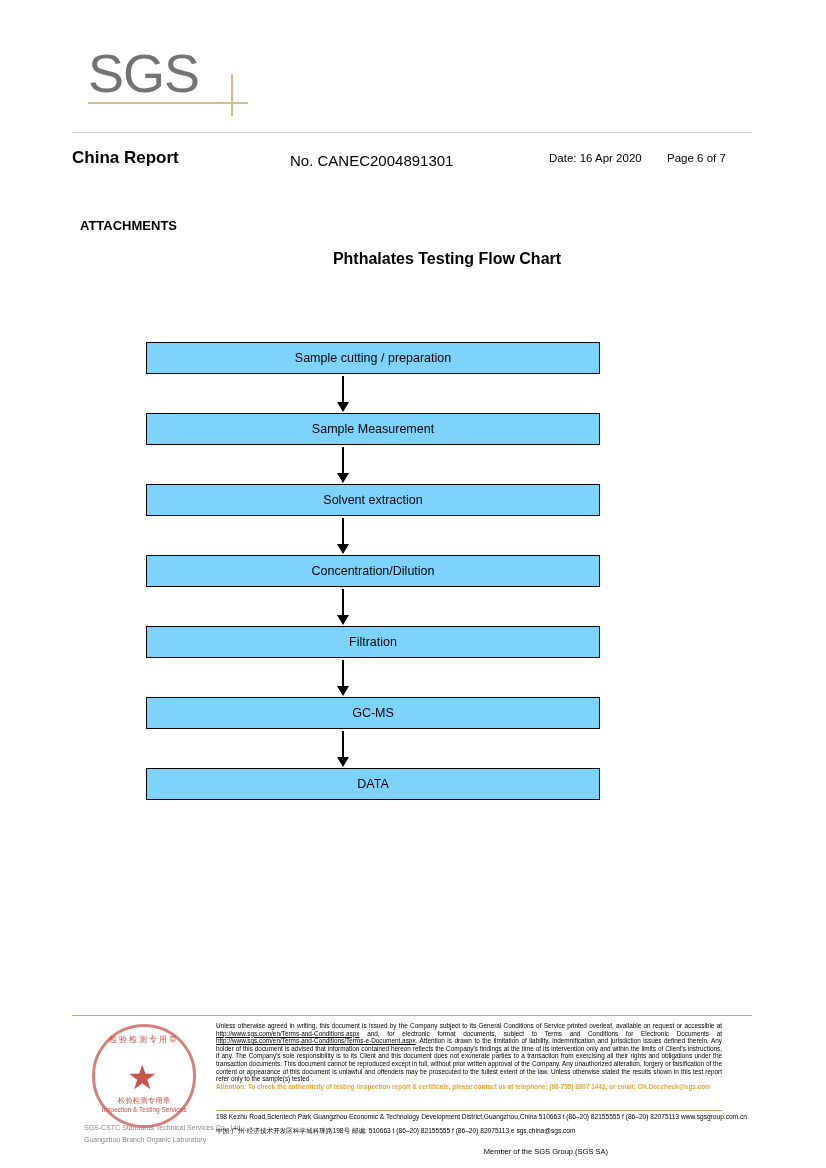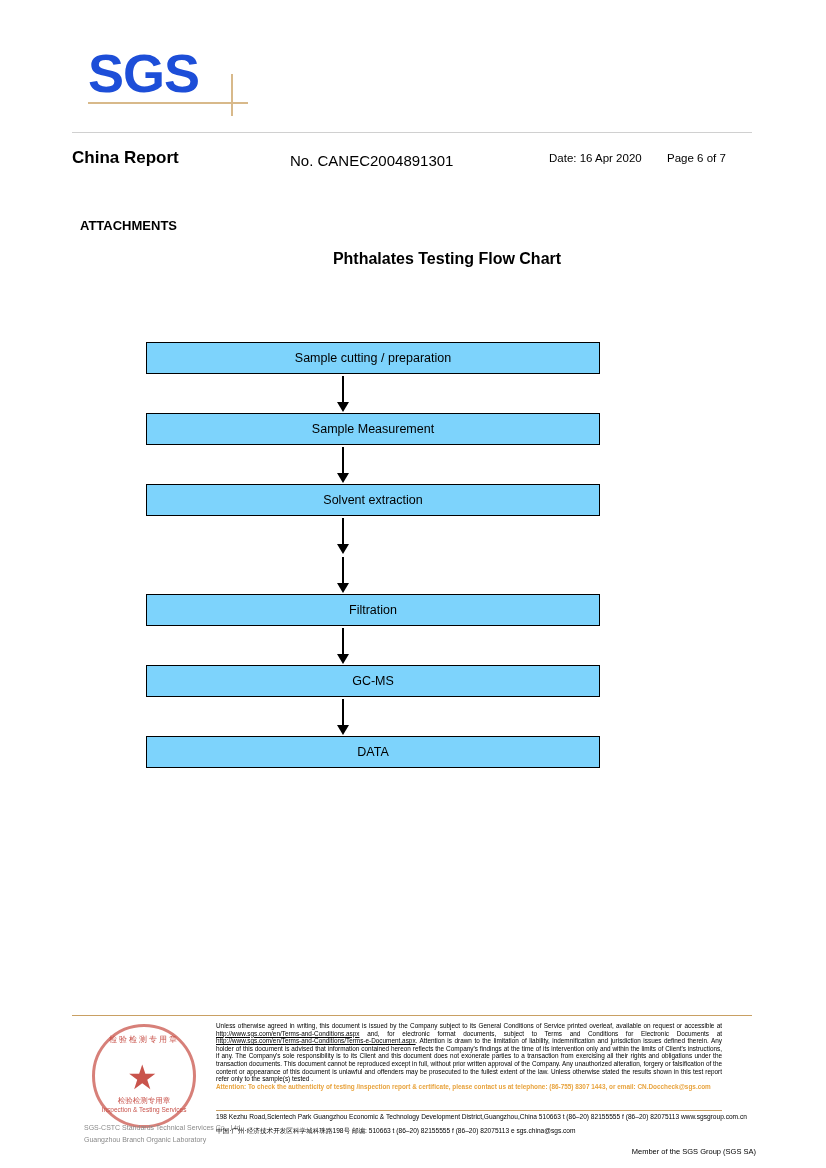--- a/index.html
+++ b/index.html
@@ -19,24 +19,24 @@
   
   .logo-block {
     position: absolute;
     left: 88px;
     top: 44px;
     width: 170px;
     height: 70px;
   }
   .logo-text {
     font-family: "Liberation Sans", sans-serif;
-    font-weight: bold;
+    font-weight: normal;
     font-size: 54px;
     letter-spacing: -1px;
-    color: #1d4ed8;
+    color: #737373;
     line-height: 58px;
   }
   .logo-underline {
     position: absolute;
     left: 0px;
     top: 58px;
     width: 160px;
     height: 2px;
     background: #d8b98a;
   }
@@ -274,21 +274,21 @@
     left: 216px;
     top: 1127px;
     width: 520px;
     font-size: 6.6px;
     white-space: nowrap;
   }
   .member {
     position: absolute;
     left: 0px;
     top: 1147px;
-    width: 756px;
+    width: 608px;
     text-align: right;
     font-size: 7.5px;
   }
 </style>
 </head>
 <body>
 
 <div class="logo-block">
   <div class="logo-text">SGS</div>
   <div class="logo-underline"></div>
@@ -316,20 +316,21 @@
   <div class="flow-box">Sample Measurement</div>
   <div class="flow-arrow">
       <div class="shaft"></div>
       <div class="head"></div>
     </div>
   <div class="flow-box">Solvent extraction</div>
   <div class="flow-arrow">
       <div class="shaft"></div>
       <div class="head"></div>
     </div>
+  <div class="flow-box">Concentration/Dilution</div>
   <div class="flow-arrow">
       <div class="shaft"></div>
       <div class="head"></div>
     </div>
   <div class="flow-box">Filtration</div>
   <div class="flow-arrow">
       <div class="shaft"></div>
       <div class="head"></div>
     </div>
   <div class="flow-box">GC-MS</div>

